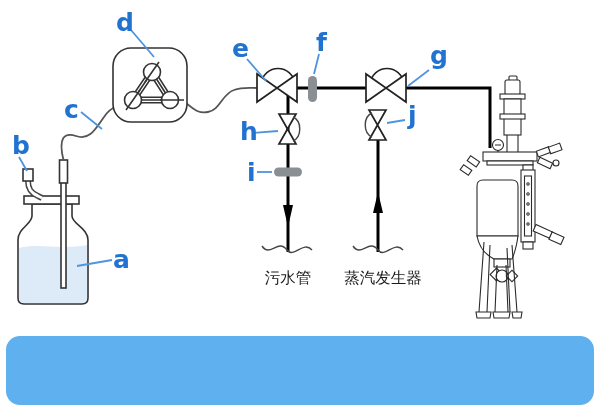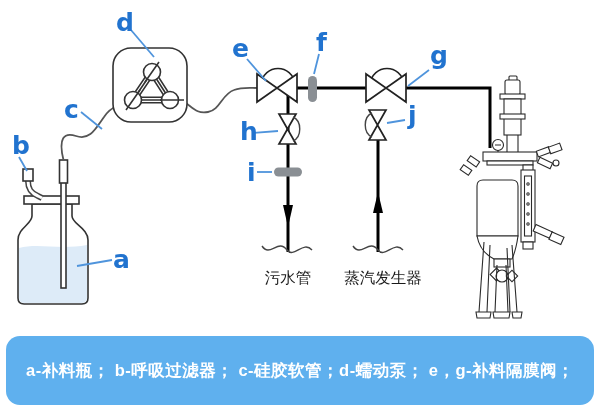--- a/index.html
+++ b/index.html
@@ -172,15 +172,14 @@
     <text class="lbl" x="232" y="57">e</text>
     <text class="lbl" x="316" y="51">f</text>
     <text class="lbl" x="430" y="64">g</text>
     <text class="lbl" x="240" y="140">h</text>
     <text class="lbl" x="247" y="181">i</text>
     <text class="lbl" x="408" y="124">j</text>
   </g>
 </svg>
 
 <div class="caption">
-  <div>a-补料瓶； b-呼吸过滤器； c-硅胶软管；d-蠕动泵； e，g-补料隔膜阀；</div>
 </div>
 </div>
 
 </body></html>

